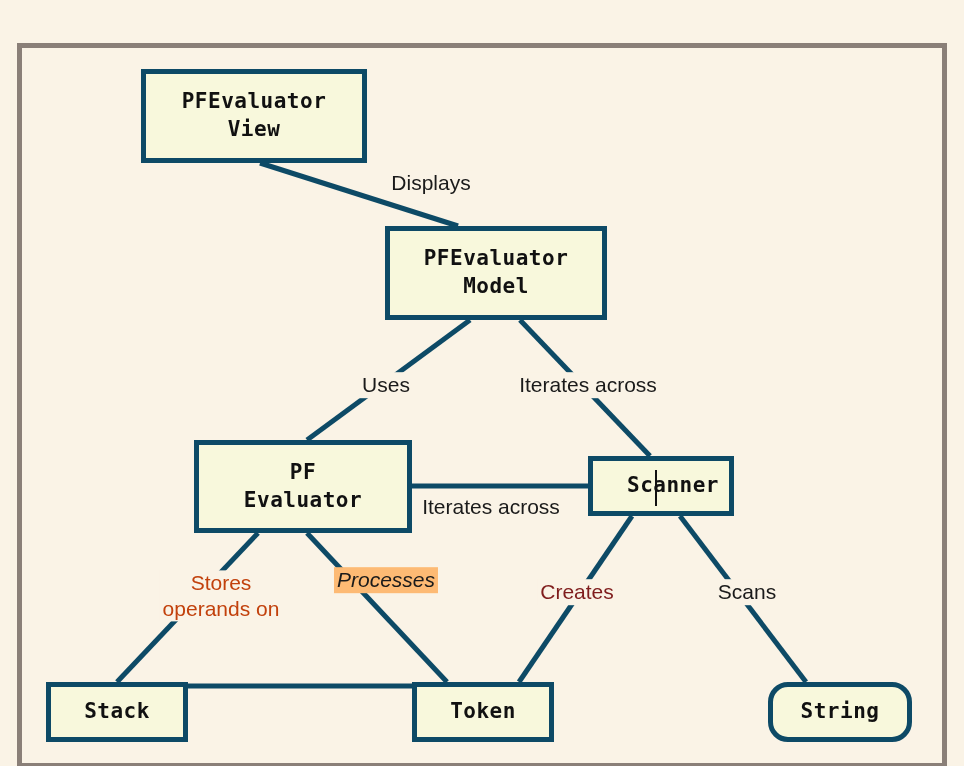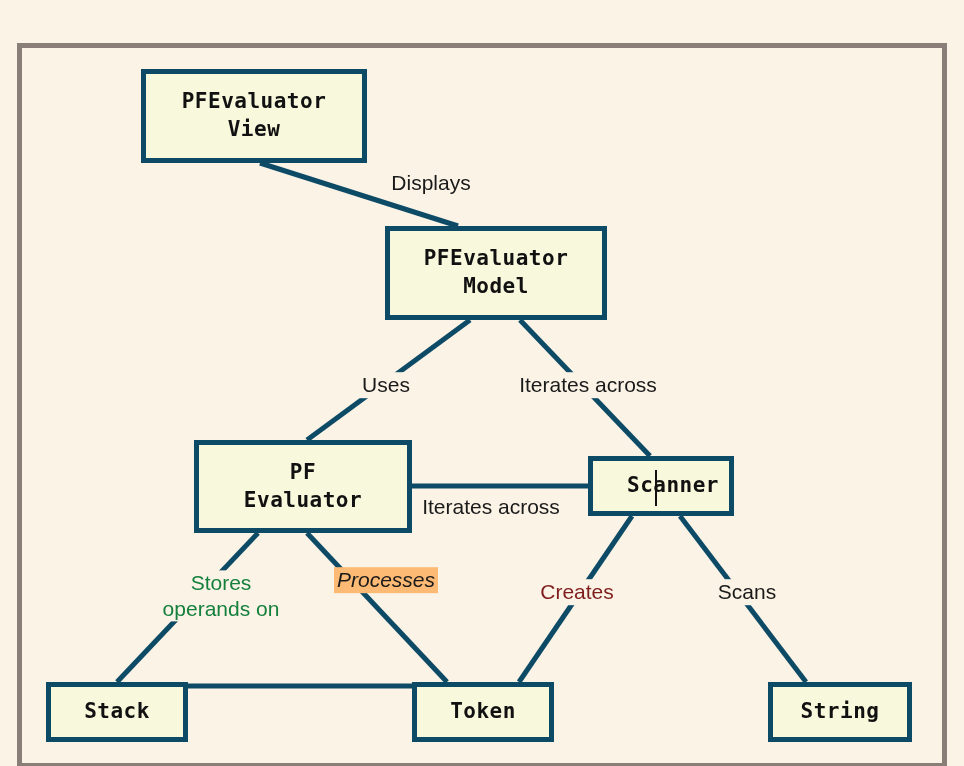--- a/index.html
+++ b/index.html
@@ -97,28 +97,28 @@
     <div id="node-layer">
         <div class="node-box" style="left: 141px; top: 51px; width: 226px; height: 94px; background: rgb(248, 248, 220); border-color: rgb(13, 74, 102);"><span>PFEvaluator
 View</span></div>
         <div class="node-box" style="left: 385px; top: 208px; width: 222px; height: 94px; background: rgb(248, 248, 220); border-color: rgb(13, 74, 102);"><span>PFEvaluator
 Model</span></div>
         <div class="node-box" style="left: 194px; top: 422px; width: 218px; height: 93px; background: rgb(248, 248, 220); border-color: rgb(13, 74, 102);"><span>PF
 Evaluator</span></div>
         <div class="node-box" style="left: 588px; top: 438px; width: 146px; height: 60px; background: rgb(248, 248, 220); border-color: rgb(13, 74, 102); padding-left: 24px;"><span>Scanner</span></div>
         <div class="node-box" style="left: 46px; top: 664px; width: 142px; height: 60px; background: rgb(248, 248, 220); border-color: rgb(13, 74, 102); align-items: center;"><span>Stack</span></div>
         <div class="node-box" style="left: 412px; top: 664px; width: 142px; height: 60px; background: rgb(248, 248, 220); border-color: rgb(13, 74, 102);"><span>Token</span></div>
-        <div class="node-box" style="left: 768px; top: 664px; width: 144px; height: 60px; background: rgb(248, 248, 220); border-color: rgb(13, 74, 102);"><span>String</span></div>
+        <div class="node-box" style="left: 768px; top: 664px; width: 144px; height: 60px; background: rgb(248, 248, 220); border-color: rgb(13, 74, 102); border-radius: 20px;"><span>String</span></div>
       </div>
     <div id="label-layer">
         <div class="edge-label" style="left: 431px; top: 165px; color: rgb(26, 26, 26); background: rgb(250, 243, 230);">Displays</div>
         <div class="edge-label" style="left: 386px; top: 367px; color: rgb(26, 26, 26); background: rgb(250, 243, 230);">Uses</div>
         <div class="edge-label" style="left: 588px; top: 367px; color: rgb(26, 26, 26); background: rgb(250, 243, 230);">Iterates across</div>
         <div class="edge-label" style="left: 491px; top: 489px; color: rgb(26, 26, 26); background: rgb(250, 243, 230);">Iterates across</div>
-        <div class="edge-label" style="left: 221px; top: 578px; color: #15803d; background: rgb(250, 243, 230);">Stores
+        <div class="edge-label" style="left: 221px; top: 578px; color: #c2410c; background: rgb(250, 243, 230);">Stores
 operands on</div>
         <div class="edge-label" style="left: 386px; top: 562px; color: rgb(26, 26, 26); background: #fdba74; font-style: italic;">Processes</div>
         <div class="edge-label" style="left: 577px; top: 574px; color: #7f1d1d; background: rgb(250, 243, 230);">Creates</div>
         <div class="edge-label" style="left: 747px; top: 574px; color: rgb(26, 26, 26); background: rgb(250, 243, 230);">Scans</div>
       </div>
   <div class="caret" style="left: 655px; top: 452px; height: 36px;"></div>
     </div>
 </div>
 
 </body></html>

